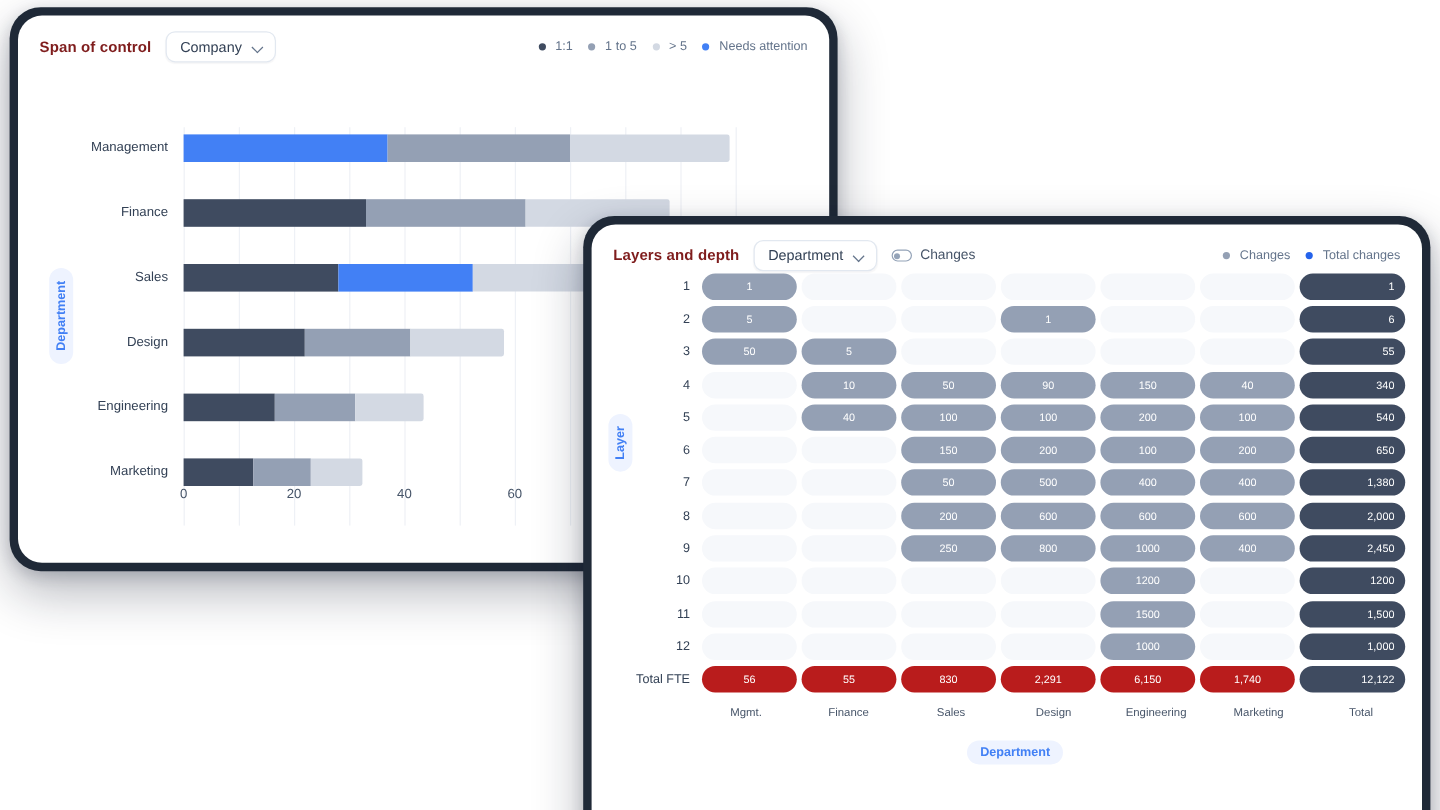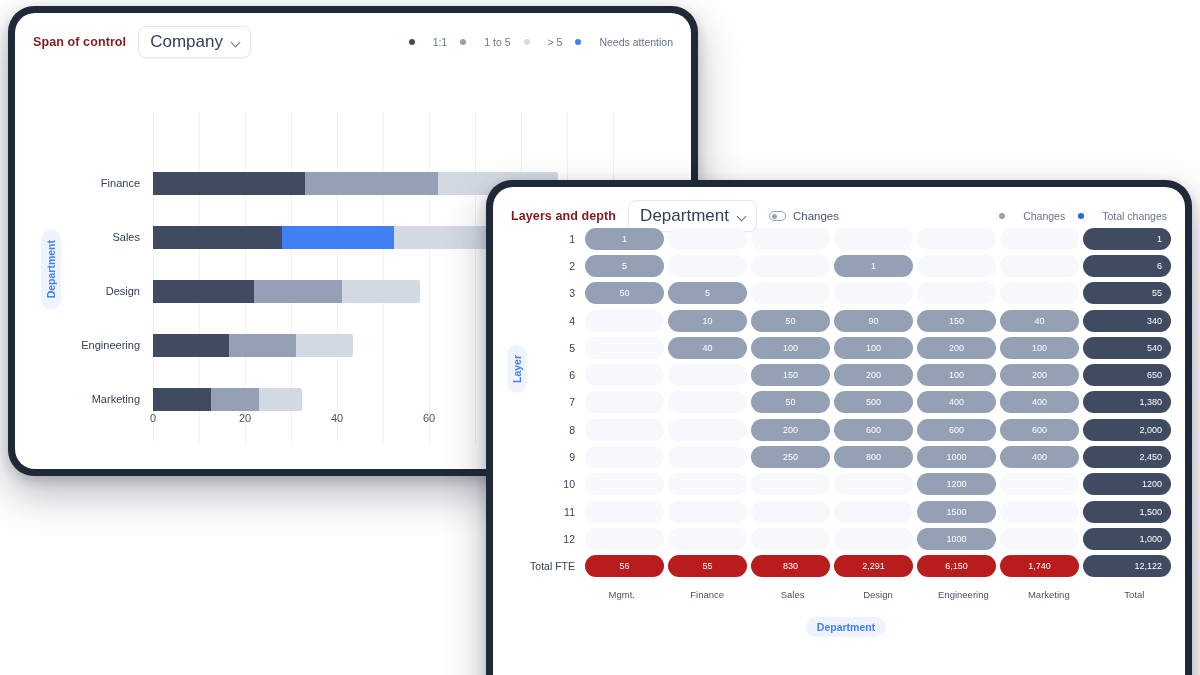--- a/index.html
+++ b/index.html
@@ -39,21 +39,21 @@
   }
   .card-title {
     font-size: 12.5px; font-weight: bold; color: #7f1d1d;
     letter-spacing: .1px; white-space: nowrap;
   }
   .selectbox {
     display: inline-flex; align-items: center; gap: 9px;
     border: 1px solid #e2e8f0; border-radius: 8px;
     background: #fff;
     padding: 5px 9px 5px 11px;
-    font-size: 17px; color: #334155;
+    font-size: 12px; color: #334155;
     box-shadow: 0 1px 1px rgba(15,23,42,.04);
     cursor: pointer; white-space: nowrap;
   }
   .chev { width: 9px; height: 9px; display: inline-block; position: relative; }
   .chev::after {
     content: ""; position: absolute; left: 0; top: 1px;
     width: 6px; height: 6px;
     border-right: 1.6px solid #64748b; border-bottom: 1.6px solid #64748b;
     transform: rotate(45deg);
   }
@@ -65,21 +65,21 @@
     width: 17px; height: 10px; border-radius: 6px;
     border: 1.3px solid #94a3b8; background: #fff;
     position: relative; display: inline-block; flex: none;
   }
   .toggle::after {
     content: ""; position: absolute; left: 1.6px; top: 1.6px;
     width: 5px; height: 5px; border-radius: 50%;
     background: #94a3b8;
   }
   .legend { margin-left: auto; display: flex; align-items: center; gap: 13px; }
-  .legend-item { display: flex; align-items: center; gap: 18px; font-size: 10.5px; color: #64748b; white-space: nowrap; }
+  .legend-item { display: flex; align-items: center; gap: 8px; font-size: 10.5px; color: #64748b; white-space: nowrap; }
   .dot { width: 6px; height: 6px; border-radius: 50%; flex: none; }
 
   
   .chart-area { position: relative; margin: 6px 0 0 0; height: 360px; }
   .plot {
     position: absolute; left: 138px; top: 48px;
     width: 460px; height: 340px;
   }
   .gridline { position: absolute; top: 0; bottom: 8px; width: 1px; background: #eef1f6; }
   .row { position: absolute; left: 0; height: 23px; display: flex; }
@@ -178,20 +178,26 @@
             <div class="gridline" style="left: 46px;"></div>
             <div class="gridline" style="left: 92px;"></div>
             <div class="gridline" style="left: 138px;"></div>
             <div class="gridline" style="left: 184px;"></div>
             <div class="gridline" style="left: 230px;"></div>
             <div class="gridline" style="left: 276px;"></div>
             <div class="gridline" style="left: 322px;"></div>
             <div class="gridline" style="left: 368px;"></div>
             <div class="gridline" style="left: 414px;"></div>
             <div class="gridline" style="left: 460px;"></div>
+            <div class="row" style="top: 6px;">
+              <div class="ylab">Management</div>
+              <div class="seg" style="width: 170.2px; background: rgb(66, 128, 245);"></div>
+              <div class="seg" style="width: 151.8px; background: rgb(148, 160, 180);"></div>
+              <div class="seg" style="width: 133.4px; background: rgb(211, 217, 227);"></div>
+            </div>
             <div class="row" style="top: 60px;">
               <div class="ylab">Finance</div>
               <div class="seg" style="width: 151.8px; background: rgb(63, 75, 96);"></div>
               <div class="seg" style="width: 133.4px; background: rgb(148, 160, 180);"></div>
               <div class="seg" style="width: 119.6px; background: rgb(211, 217, 227);"></div>
             </div>
             <div class="row" style="top: 114px;">
               <div class="ylab">Sales</div>
               <div class="seg" style="width: 128.8px; background: rgb(63, 75, 96);"></div>
               <div class="seg" style="width: 112.7px; background: rgb(66, 128, 245);"></div>

